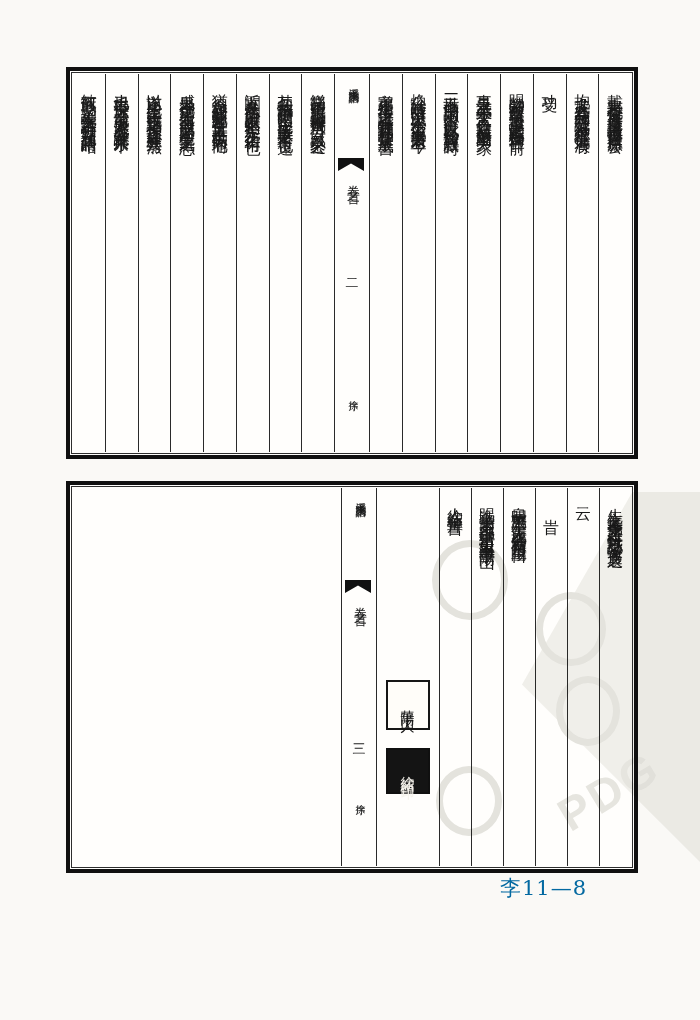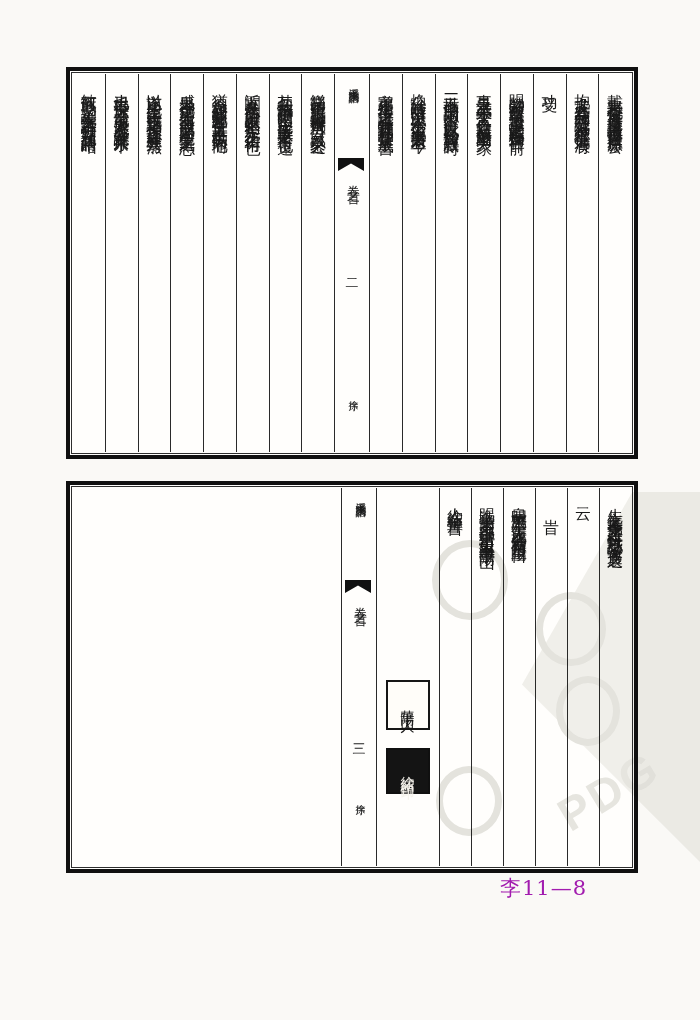--- a/index.html
+++ b/index.html
@@ -105,21 +105,21 @@
   .wm-pdg{
     position:absolute;left:576px;top:788px;
     font-family:"Liberation Sans",sans-serif;font-weight:bold;
     font-size:46px;letter-spacing:3px;color:#e6e6e2;
     transform:rotate(-31deg);transform-origin:left bottom;
   }
 
   
   .page-label{
     position:absolute;left:500px;top:874px;
-    font-size:21px;letter-spacing:1px;color:#a21caf;text-align:center;
+    font-size:21px;letter-spacing:1px;color:#0369a1;text-align:center;
   }
 </style>
 </head>
 <body>
 
 <div class="stage">
 
   <div class="frame frame-top">
     <div class="cols">
       <div class="tcol">載史志昔也奈何族蕃世遠譜錄散逸世祖勝原公</div>

